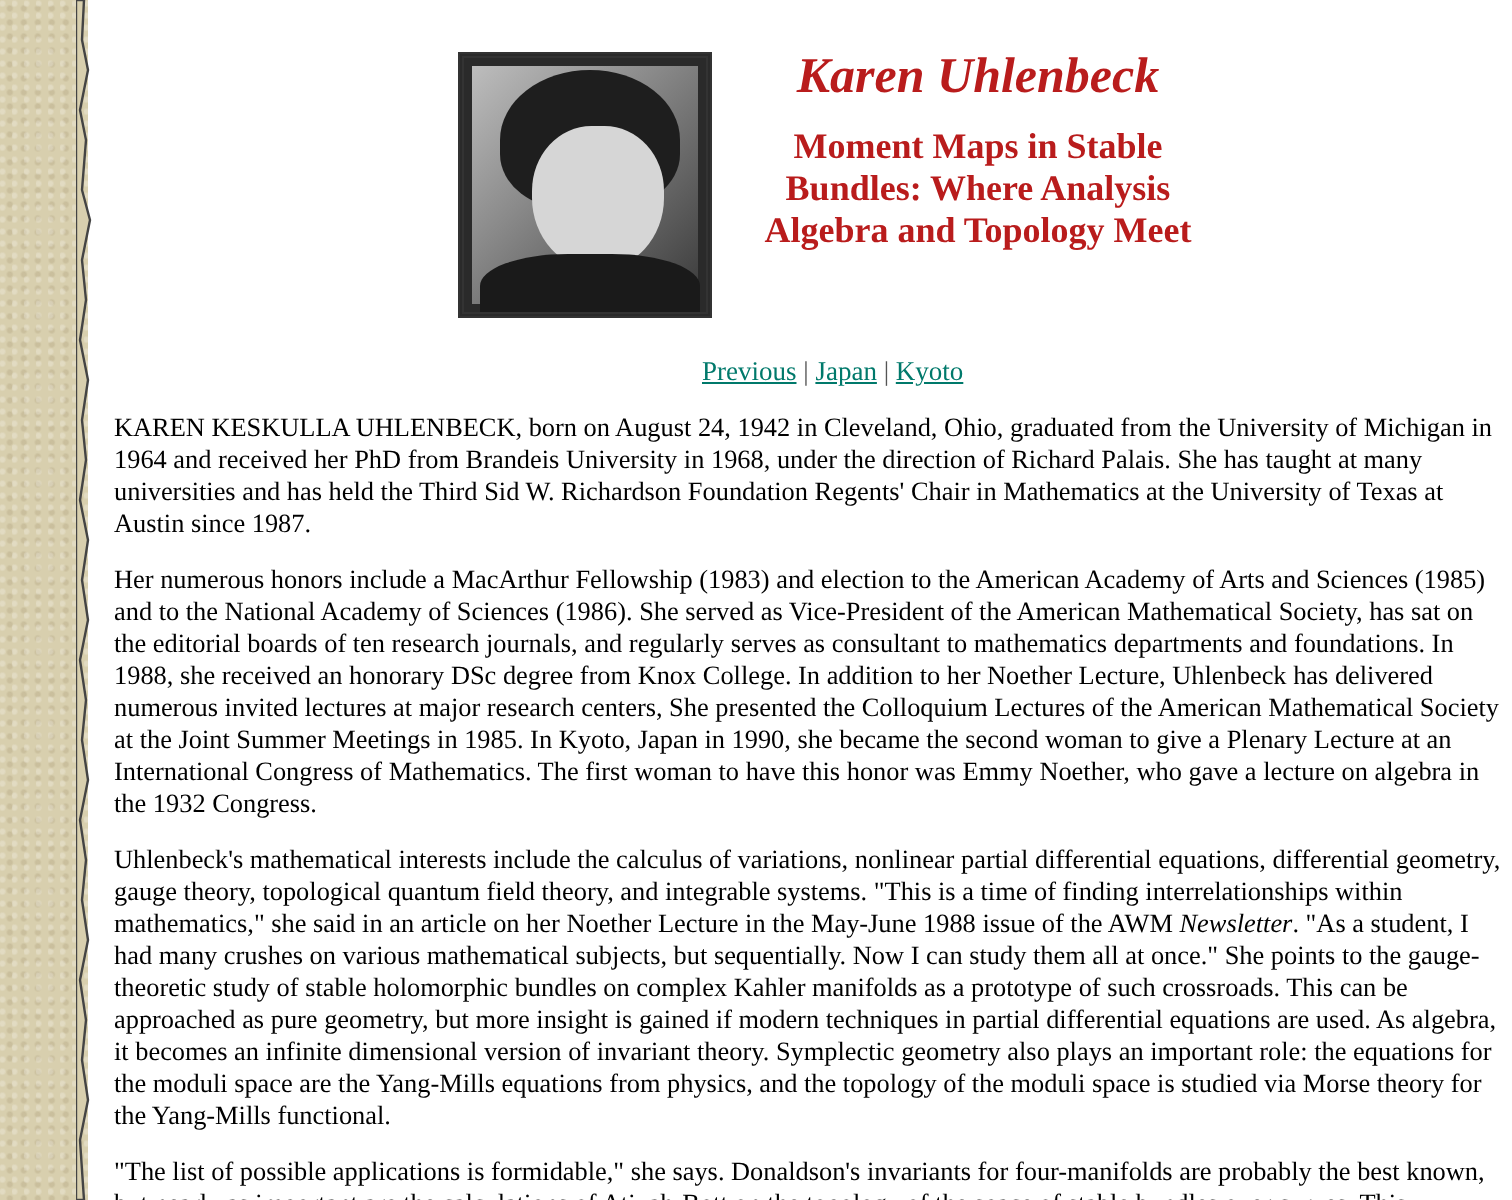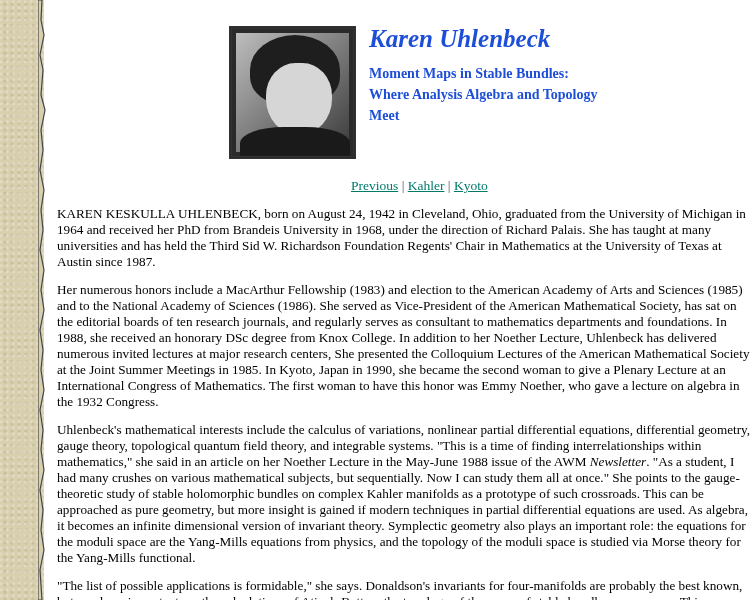--- a/index.html
+++ b/index.html
@@ -26,24 +26,24 @@
     position: absolute; left: 0; top: 0; width: 127px; height: 133px;
     border: 3px double #333; box-sizing: border-box;
     background: #2a2a2a;
     overflow: hidden;
   }
   .portrait .bg { position:absolute; left:4px; top:4px; right:4px; bottom:4px; background: linear-gradient(135deg,#bdbdbd 0%,#8a8a8a 40%,#3a3a3a 100%); }
   .portrait .hair { position:absolute; left:18px; top:6px; width:90px; height:70px; border-radius:50% 50% 40% 40%; background:#1e1e1e; }
   .portrait .face { position:absolute; left:34px; top:34px; width:66px; height:72px; border-radius:45% 45% 50% 50%; background:#d6d6d6; }
   .portrait .body { position:absolute; left:8px; top:98px; width:110px; height:40px; border-radius:40% 40% 0 0; background:#1a1a1a; }
   .titles {
-    position: absolute; left: 140px; top: 0; width: 240px; color: #1d4ed8;
+    position: absolute; left: 140px; top: 0; width: 240px; text-align: center; color: #b91c1c;
   }
   .name { font-size: 25px; font-style: italic; font-weight: bold; margin-top: 0; line-height: 26px; }
-  .talk { font-size: 14px; font-weight: bold; line-height: 21px; margin-top: 11px; }
+  .talk { font-size: 18px; font-weight: bold; line-height: 21px; margin-top: 11px; }
   .place { font-size: 18.5px; margin-top: 12px; }
   .nav {
     position: absolute; left: 351px; top: 178px; font-size: 13.5px; color: #555;
   }
   .nav a { color: #00796b; text-decoration: underline; text-align: center; }
   .content {
     position: absolute; left: 57px; top: 206px; width: 696px;
     font-size: 13.2px; line-height: 16px;
   }
   .content p { margin: 0 0 12px 0; }
@@ -66,21 +66,21 @@
   </div>
   <div class="titles">
     <div class="name">Karen Uhlenbeck</div>
     <div class="talk">Moment Maps in Stable Bundles: Where Analysis Algebra and Topology Meet</div>
   </div>
 </div>
 
 <div class="nav">
   <a href="#">Previous</a>
   <span>|</span>
-  <a href="#">Kahler</a>
+  <a href="#">Japan</a>
   <span>|</span>
   <a href="#">Kyoto</a>
 </div>
 
 <div class="content">
   <p>KAREN KESKULLA UHLENBECK, born on August 24, 1942 in Cleveland, Ohio, graduated from the University of Michigan in 1964 and received her PhD from Brandeis University in 1968, under the direction of Richard Palais. She has taught at many universities and has held the Third Sid W. Richardson Foundation Regents' Chair in Mathematics at the University of Texas at Austin since 1987.</p>
   <p>Her numerous honors include a MacArthur Fellowship (1983) and election to the American Academy of Arts and Sciences (1985) and to the National Academy of Sciences (1986). She served as Vice-President of the American Mathematical Society, has sat on the editorial boards of ten research journals, and regularly serves as consultant to mathematics departments and foundations. In 1988, she received an honorary DSc degree from Knox College. In addition to her Noether Lecture, Uhlenbeck has delivered numerous invited lectures at major research centers, She presented the Colloquium Lectures of the American Mathematical Society at the Joint Summer Meetings in 1985. In Kyoto, Japan in 1990, she became the second woman to give a Plenary Lecture at an International Congress of Mathematics. The first woman to have this honor was Emmy Noether, who gave a lecture on algebra in the 1932 Congress.</p>
   <p><span>Uhlenbeck's mathematical interests include the calculus of variations, nonlinear partial differential equations, differential geometry, gauge theory, topological quantum field theory, and integrable systems. "This is a time of finding interrelationships within mathematics," she said in an article on her Noether Lecture in the May-June 1988 issue of the AWM </span><i>Newsletter</i><span>. "As a student, I had many crushes on various mathematical subjects, but sequentially. Now I can study them all at once." She points to the gauge-theoretic study of stable holomorphic bundles on complex Kahler manifolds as a prototype of such crossroads. This can be approached as pure geometry, but more insight is gained if modern techniques in partial differential equations are used. As algebra, it becomes an infinite dimensional version of invariant theory. Symplectic geometry also plays an important role: the equations for the moduli space are the Yang-Mills equations from physics, and the topology of the moduli space is studied via Morse theory for the Yang-Mills functional.</span></p>
   <p>"The list of possible applications is formidable," she says. Donaldson's invariants for four-manifolds are probably the best known, but nearly as important are the calculations of Atiyah-Bott on the topology of the space of stable bundles over curves. This machinery has also been used to classify flat bundles, to study Hodge structures, and to investigate the interaction of magnetic monopoles. "One can always guess this might be of use in string theory, which seems able to absorb every kind of mathematics."</p>
 </div>

